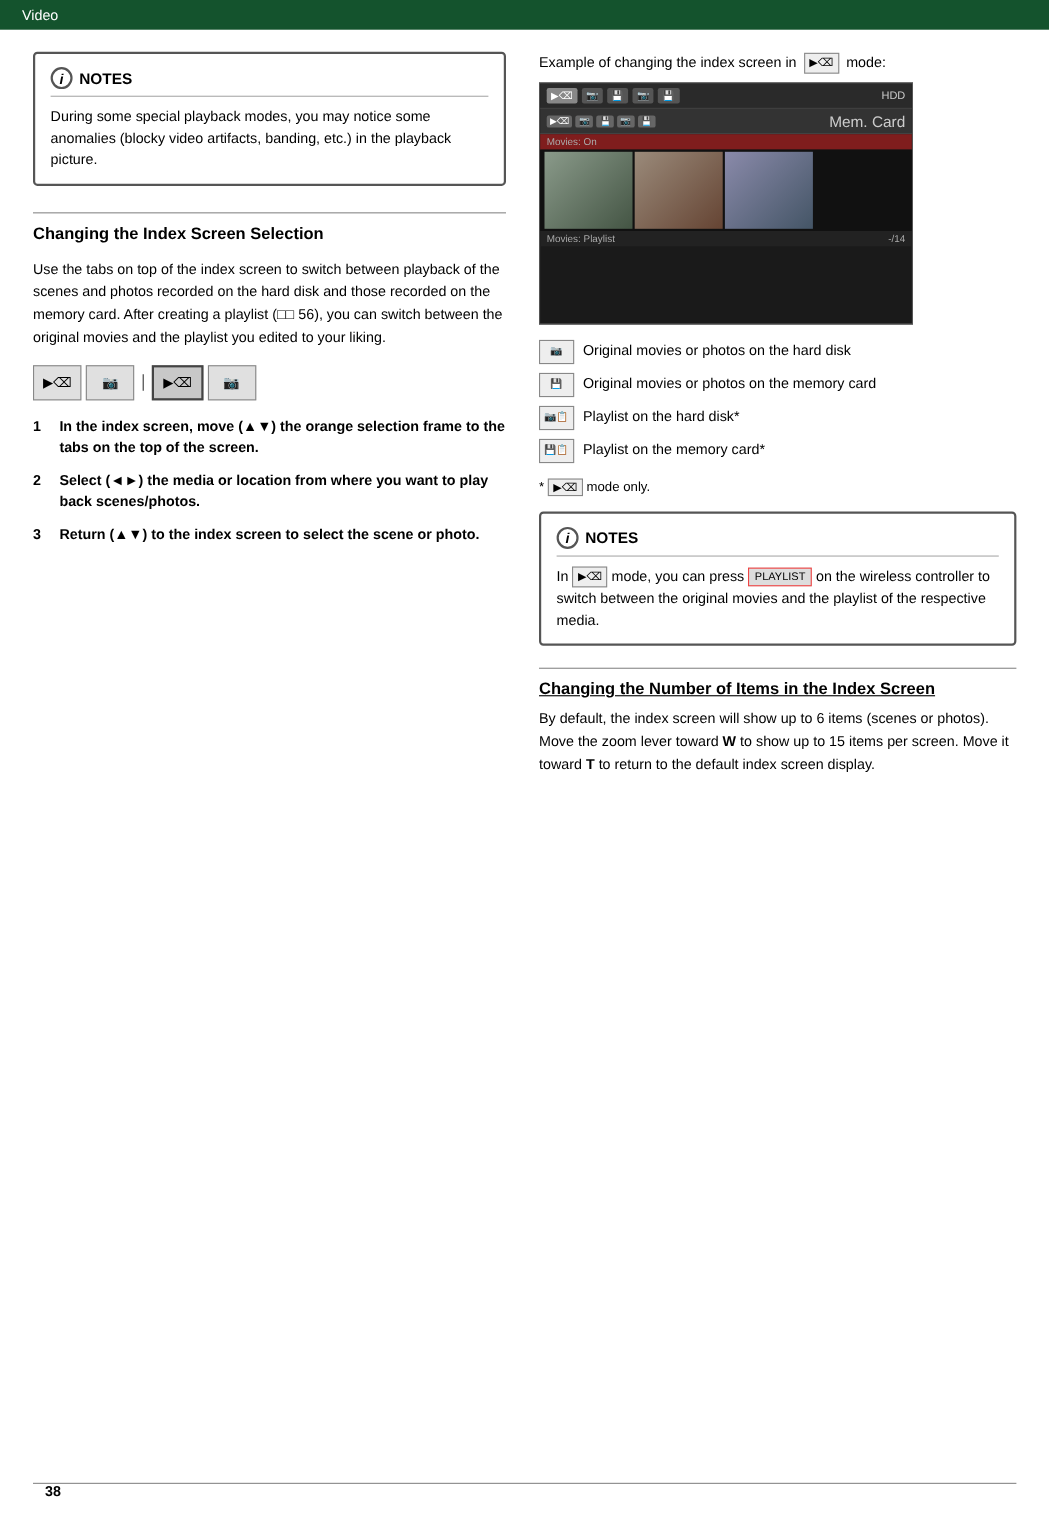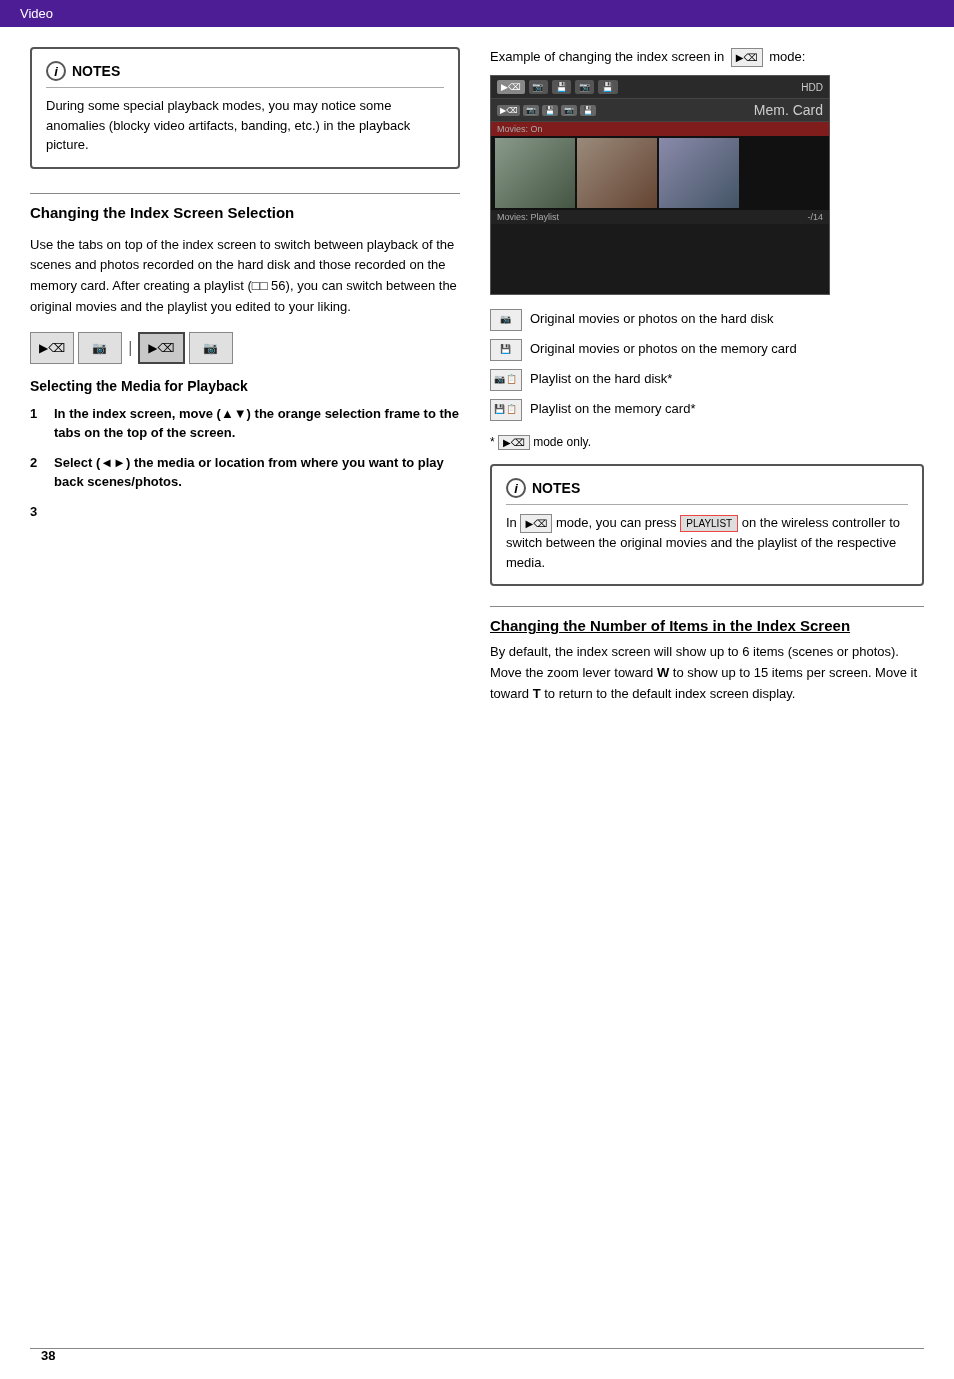--- a/index.html
+++ b/index.html
@@ -12,21 +12,21 @@
       min-height: 1379px;
     }
     .page {
       width: 954px;
       min-height: 1379px;
       background: #fff;
       padding: 0;
       position: relative;
     }
     .top-bar {
-      background: #4c1d95;
+      background: #14532d;
       color: #fff;
       padding: 6px 20px;
       font-size: 13px;
     }
     .content {
       display: flex;
       padding: 20px 30px 30px 30px;
       gap: 30px;
     }
     .left-col {
@@ -321,33 +321,33 @@
         </div>
         <span class="tab-divider">|</span>
         <div class="tab-item active">
           <span style="font-size:12px;">▶⌫</span>
         </div>
         <div class="tab-item">
           <span style="font-size:12px;">📷</span>
         </div>
       </div>
 
-      <h3 class="selecting-title">Selecting the Media for Playback</h3>
 
       <ol class="steps-list">
         <li>
           <span class="step-num">1</span>
           <span class="step-text"><strong>In the index screen, move (▲▼) the orange selection frame to the tabs on the top of the screen.</strong></span>
         </li>
         <li>
           <span class="step-num">2</span>
           <span class="step-text"><strong>Select (◄►) the media or location from where you want to play back scenes/photos.</strong></span>
         </li>
         <li>
           <span class="step-num">3</span>
+          <span class="step-text"><strong>Return (▲▼) to the index screen to select the scene or photo.</strong></span>
         </li>
       </ol>
 
     </div>
 
     <div class="right-col">
 
       <p class="example-label">
         <span>Example of changing the index screen in</span>
         <span class="inline-mode" style="margin: 0 3px;">▶⌫</span>

